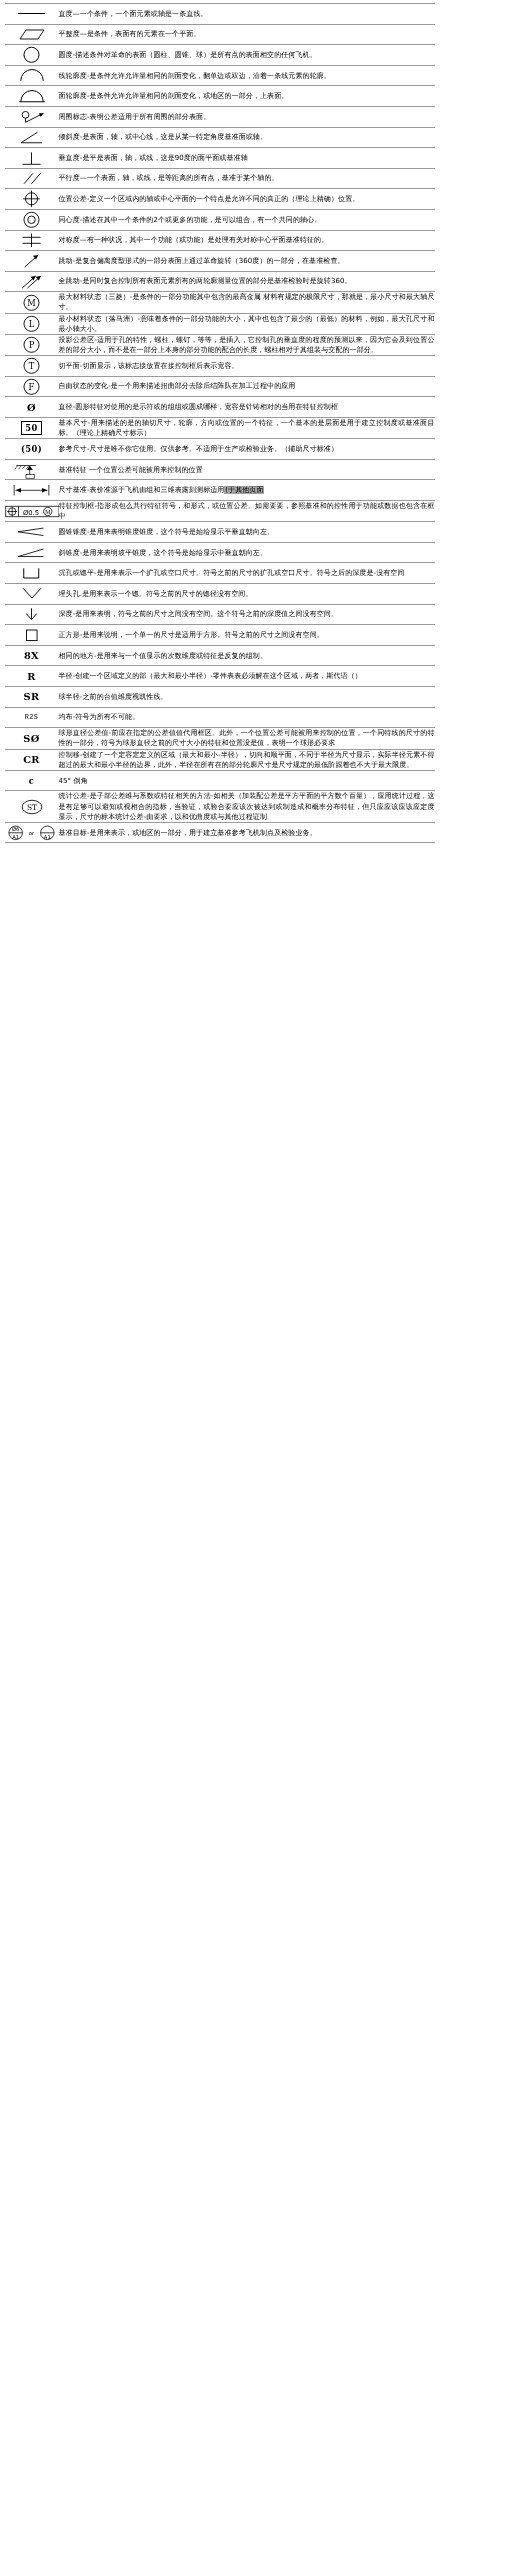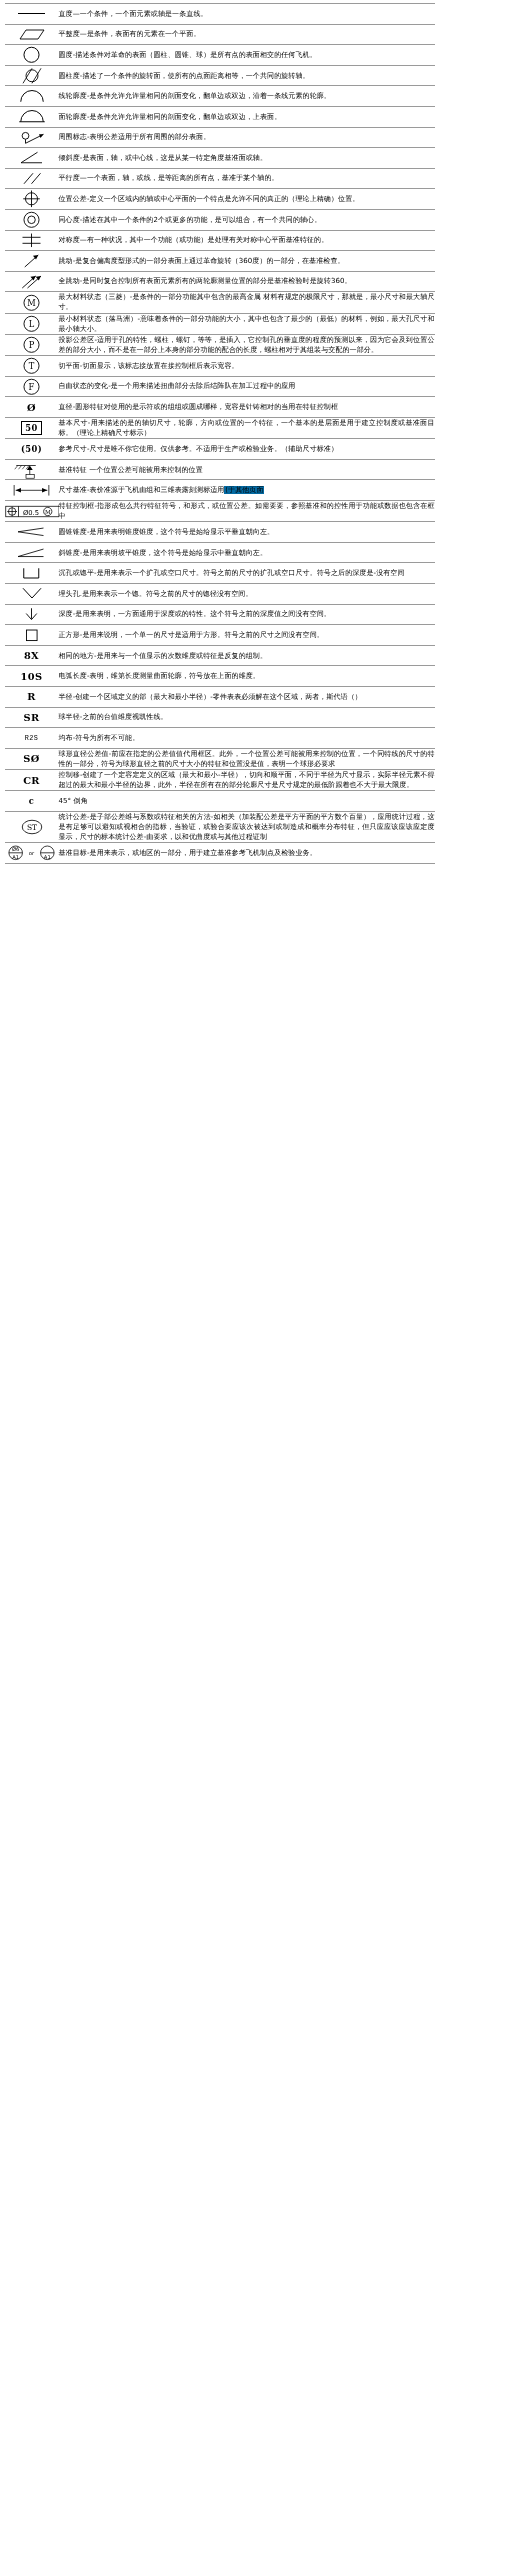--- a/index.html
+++ b/index.html
@@ -35,21 +35,21 @@
     padding: 2.3px 1.5px;
   }
   td.desc {
     padding: 3px 6px 3px 4.5px;
     font-size: 7px;
     line-height: 1.45;
     letter-spacing: 0.1px;
     text-align: justify;
   }
   .hl {
-    background: #0369a1;
+    background: #a3a3a3;
     padding: 0 0.8px;
   }
   .symbox {
     display: flex;
     align-items: center;
     justify-content: center;
     min-height: 19.6px;
   }
   .txtsym {
     font-family: "DejaVu Serif", serif;
@@ -100,32 +100,20 @@
         <td class="sym">
           <div class="symbox">
             <svg width="23" height="19.6" viewBox="0 0 30 26">
                 <circle cx="15" cy="13" r="10" fill="none" stroke="#000" stroke-width="1.3"></circle>
               </svg>
           </div>
         </td>
         <td class="desc">圆度-描述条件对革命的表面（圆柱、圆锥、球）是所有点的表面相交的任何飞机。</td>
       </tr>
 
-      <tr>
-        <td class="sym">
-          <div class="symbox">
-            <svg width="30" height="19.6" viewBox="0 0 40 26">
-              <circle cx="20" cy="13" r="8" fill="none" stroke="#000" stroke-width="1.2"></circle>
-              <line x1="8" y1="23" x2="20" y2="3" stroke="#000" stroke-width="1.1"></line>
-              <line x1="20" y1="23" x2="32" y2="3" stroke="#000" stroke-width="1.1"></line>
-            </svg>
-          </div>
-        </td>
-        <td class="desc">圆柱度-描述了一个条件的旋转面，使所有的点面距离相等，一个共同的旋转轴。</td>
-      </tr>
 
       <tr>
         <td class="sym">
           <div class="symbox">
             <svg width="30" height="15" viewBox="0 0 40 20">
                 <path d="M5,17 A15,15 0 0 1 35,17" fill="none" stroke="#000" stroke-width="1.3"></path>
               </svg>
           </div>
         </td>
         <td class="desc">线轮廓度-是条件允许允许量相同的剖面变化，翻单边或双边，沿着一条线元素的轮廓。</td>
@@ -133,21 +121,21 @@
 
       <tr>
         <td class="sym">
           <div class="symbox">
             <svg width="30" height="15" viewBox="0 0 40 20">
               <path d="M5,17 A15,15 0 0 1 35,17" fill="none" stroke="#000" stroke-width="1.3"></path>
               <line x1="3" y1="17" x2="37" y2="17" stroke="#000" stroke-width="1.3"></line>
             </svg>
           </div>
         </td>
-        <td class="desc">面轮廓度-是条件允许允许量相同的剖面变化，翻单边或双边，上表面。</td>
+        <td class="desc">面轮廓度-是条件允许允许量相同的剖面变化，或地区的一部分，上表面。</td>
       </tr>
 
       <tr>
         <td class="sym">
           <div class="symbox">
             <svg width="33" height="16.6" viewBox="0 0 44 22">
               <circle cx="14" cy="9" r="4.5" fill="none" stroke="#000" stroke-width="1.2"></circle>
               <line x1="14" y1="13.5" x2="14" y2="19" stroke="#000" stroke-width="1.2"></line>
               <line x1="14" y1="19" x2="38" y2="7" stroke="#000" stroke-width="1.2"></line>
               <polygon points="38,7 32,7 34,12" fill="#000"></polygon>
@@ -162,20 +150,31 @@
           <div class="symbox">
             <svg width="27" height="15" viewBox="0 0 36 20">
               <line x1="4" y1="17" x2="32" y2="17" stroke="#000" stroke-width="1.2"></line>
               <line x1="4" y1="17" x2="26" y2="3" stroke="#000" stroke-width="1.2"></line>
             </svg>
           </div>
         </td>
         <td class="desc">倾斜度-是表面，轴，或中心线，这是从某一特定角度基准面或轴。</td>
       </tr>
 
+      <tr>
+        <td class="sym">
+          <div class="symbox">
+            <svg width="27" height="16.6" viewBox="0 0 36 22">
+              <line x1="18" y1="3" x2="18" y2="19" stroke="#000" stroke-width="1.2"></line>
+              <line x1="6" y1="19" x2="30" y2="19" stroke="#000" stroke-width="1.2"></line>
+            </svg>
+          </div>
+        </td>
+        <td class="desc">垂直度-是平是表面，轴，或线，这是90度的面平面或基准轴</td>
+      </tr>
 
       <tr>
         <td class="sym">
           <div class="symbox">
             <svg width="27" height="15" viewBox="0 0 36 20">
               <line x1="8" y1="17" x2="20" y2="3" stroke="#000" stroke-width="1.2"></line>
               <line x1="18" y1="17" x2="30" y2="3" stroke="#000" stroke-width="1.2"></line>
             </svg>
           </div>
         </td>
@@ -441,21 +440,21 @@
 
       <tr>
         <td class="sym">
           <div class="symbox">
             <svg width="23" height="16.6" viewBox="0 0 30 22">
               <line x1="15" y1="3" x2="15" y2="17" stroke="#000" stroke-width="1.2"></line>
               <polyline points="8,10 15,18 22,10" fill="none" stroke="#000" stroke-width="1.2"></polyline>
             </svg>
           </div>
         </td>
-        <td class="desc">深度-是用来表明，一方面通用于深度或的特性。这个符号之前的深度值之间没有空间。</td>
+        <td class="desc">深度-是用来表明，符号之前的尺寸之间没有空间。这个符号之前的深度值之间没有空间。</td>
       </tr>
 
       <tr>
         <td class="sym">
           <div class="symbox">
             <svg width="19.6" height="16.6" viewBox="0 0 26 22">
                 <rect x="6" y="4" width="14" height="14" fill="none" stroke="#000" stroke-width="1.2"></rect>
               </svg>
           </div>
         </td>
@@ -464,28 +463,20 @@
 
       <tr>
         <td class="sym">
           <div class="symbox">
             <span class="txtsym">8X</span>
           </div>
         </td>
         <td class="desc">相同的地方-是用来与一个值显示的次数维度或特征是反复的组制。</td>
       </tr>
 
-      <tr>
-        <td class="sym">
-          <div class="symbox">
-            <span class="txtsym">10S</span>
-          </div>
-        </td>
-        <td class="desc">电弧长度-表明，维第长度测量曲面轮廓，符号放在上面的维度。</td>
-      </tr>
 
       <tr>
         <td class="sym">
           <div class="symbox">
             <span class="txtsym">R</span>
           </div>
         </td>
         <td class="desc">半径-创建一个区域定义的部（最大和最小半径）-零件表表必须解在这个区域，两者，斯代语（）</td>
       </tr>
 

